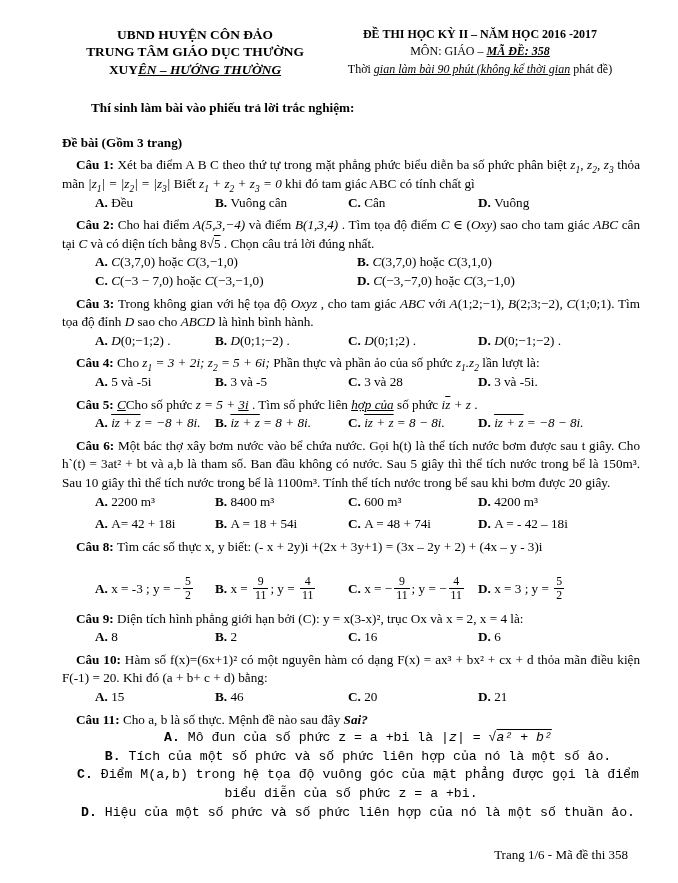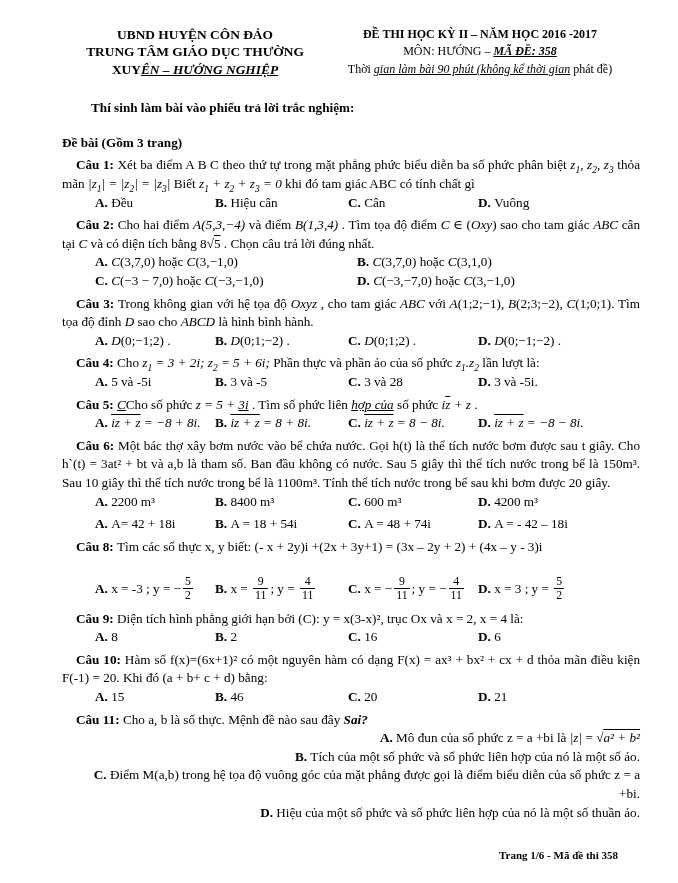--- a/index.html
+++ b/index.html
@@ -19,65 +19,65 @@
   .ov{text-decoration:overline;}
   .it{font-style:italic;}
   .it.ov{text-decoration:overline;}
   
   .instr1{margin:16px;text-indent:13px;font-weight:bold;}
   .instr2{margin:0;font-weight:bold;}
   
   #questions{margin-top:4px;}
   .q{margin-top:4px;}
   .q p{margin:0;text-indent:14px;text-align:justify;}
-  .q p.blk{text-align:right;}
+  .q p.blk{text-align:center;font-family:Liberation Mono, monospace;}
   .q-label{font-weight:bold;}
   .key{font-weight:bold;}
   .opts{display:grid;margin-left:33px;}
   .opts.row4{grid-template-columns:120px 133px 130px 1fr;}
   .opts.grid2{grid-template-columns:262px 1fr;}
   .opts .cell{white-space:nowrap;}
   .opts.tall{margin-top:18px;margin-bottom:2px;}
   .opts.tall .cell{padding:2px 0;}
   .blk{text-indent:33px;}
   sub.sb{font-size:9.5px;line-height:0;}
   .frac{display:inline-flex;flex-direction:column;align-items:center;vertical-align:middle;
         line-height:1.12;font-size:11.8px;text-align:center;margin:0 2px;position:relative;top:-1px;}
   .frac .den{border-top:1px solid #000;padding:0 2px;}
   .frac .num{padding:0 2px;}
   
-  .footer{position:absolute;right:60px;bottom:18px;font-size:11px;font-weight:bold;}
+  .footer{position:absolute;right:50px;bottom:18px;font-size:13px;}
 </style>
 </head>
 <body>
 
 <div class="page">
 
   <div class="header">
     <div class="h-left">
       <div>UBND HUYỆN CÔN ĐẢO</div>
       <div>TRUNG TÂM GIÁO DỤC THƯỜNG</div>
-      <div><span>XUY</span><span class="un">ÊN – HƯỚNG NGHIỆP</span></div>
+      <div><span>XUY</span><span class="un">ÊN – HƯỚNG THƯỜNG</span></div>
     </div>
     <div class="h-right">
       <div class="b">ĐỀ THI HỌC KỲ II – NĂM HỌC 2016 -2017</div>
-      <div><span>MÔN: HƯỚNG – </span><span class="b un">MÃ ĐỀ: 358</span></div>
+      <div><span>MÔN: GIÁO – </span><span class="b un">MÃ ĐỀ: 358</span></div>
       <div><span>Thời </span><span class="un">gian làm bài 90 phút (không kể thời gian</span><span> phát đề)</span></div>
     </div>
   </div>
 
   <p class="instr1">Thí sinh làm bài vào phiếu trả lời trắc nghiệm:</p>
   <p class="instr2">Đề bài (Gồm 3 trang)</p>
 
   <div id="questions">
       <div class="q">
         <p><span class="q-label">Câu 1: </span><span>Xét ba điểm A B C theo thứ tự trong mặt phẳng phức biểu diễn ba số phức phân biệt </span><span class="it">z<sub class="sb">1</sub>, z<sub class="sb">2</sub>, z<sub class="sb">3</sub></span><span> thỏa mãn </span><span class="it">|z<sub class="sb">1</sub>| = |z<sub class="sb">2</sub>| = |z<sub class="sb">3</sub>|</span><span>  Biết </span><span class="it">z<sub class="sb">1</sub> + z<sub class="sb">2</sub> + z<sub class="sb">3</sub> = 0</span><span>  khi đó tam giác ABC có tính chất gì</span></p>
         <div class="opts row4">
           <div class="cell"><span class="key">A. </span><span>Đều</span></div>
-          <div class="cell"><span class="key">B. </span><span>Hiệu cân</span></div>
+          <div class="cell"><span class="key">B. </span><span>Vuông cân</span></div>
           <div class="cell"><span class="key">C. </span><span>Cân</span></div>
           <div class="cell"><span class="key">D. </span><span>Vuông</span></div>
         </div>
       </div>
       <div class="q">
         <p><span class="q-label">Câu 2: </span><span>Cho hai điểm </span><span class="it">A</span><span class="it">(5,3,−4)</span><span> và điểm </span><span class="it">B</span><span class="it">(1,3,4)</span><span> . Tìm tọa độ điểm </span><span class="it">C </span><span>∈ (</span><span class="it">Oxy</span><span>) sao cho tam giác </span><span class="it">ABC</span><span> cân tại </span><span class="it">C</span><span> và có diện tích bằng 8√</span><span class="ov">5</span><span> . Chọn câu trả lời đúng nhất.</span></p>
         <div class="opts grid2">
           <div class="cell"><span class="key">A. </span><span class="it">C</span><span>(3,7,0) hoặc </span><span class="it">C</span><span>(3,−1,0)</span></div>
           <div class="cell"><span class="key">B. </span><span class="it">C</span><span>(3,7,0) hoặc </span><span class="it">C</span><span>(3,1,0)</span></div>
           <div class="cell"><span class="key">C. </span><span class="it">C</span><span>(−3 − 7,0) hoặc </span><span class="it">C</span><span>(−3,−1,0)</span></div>

